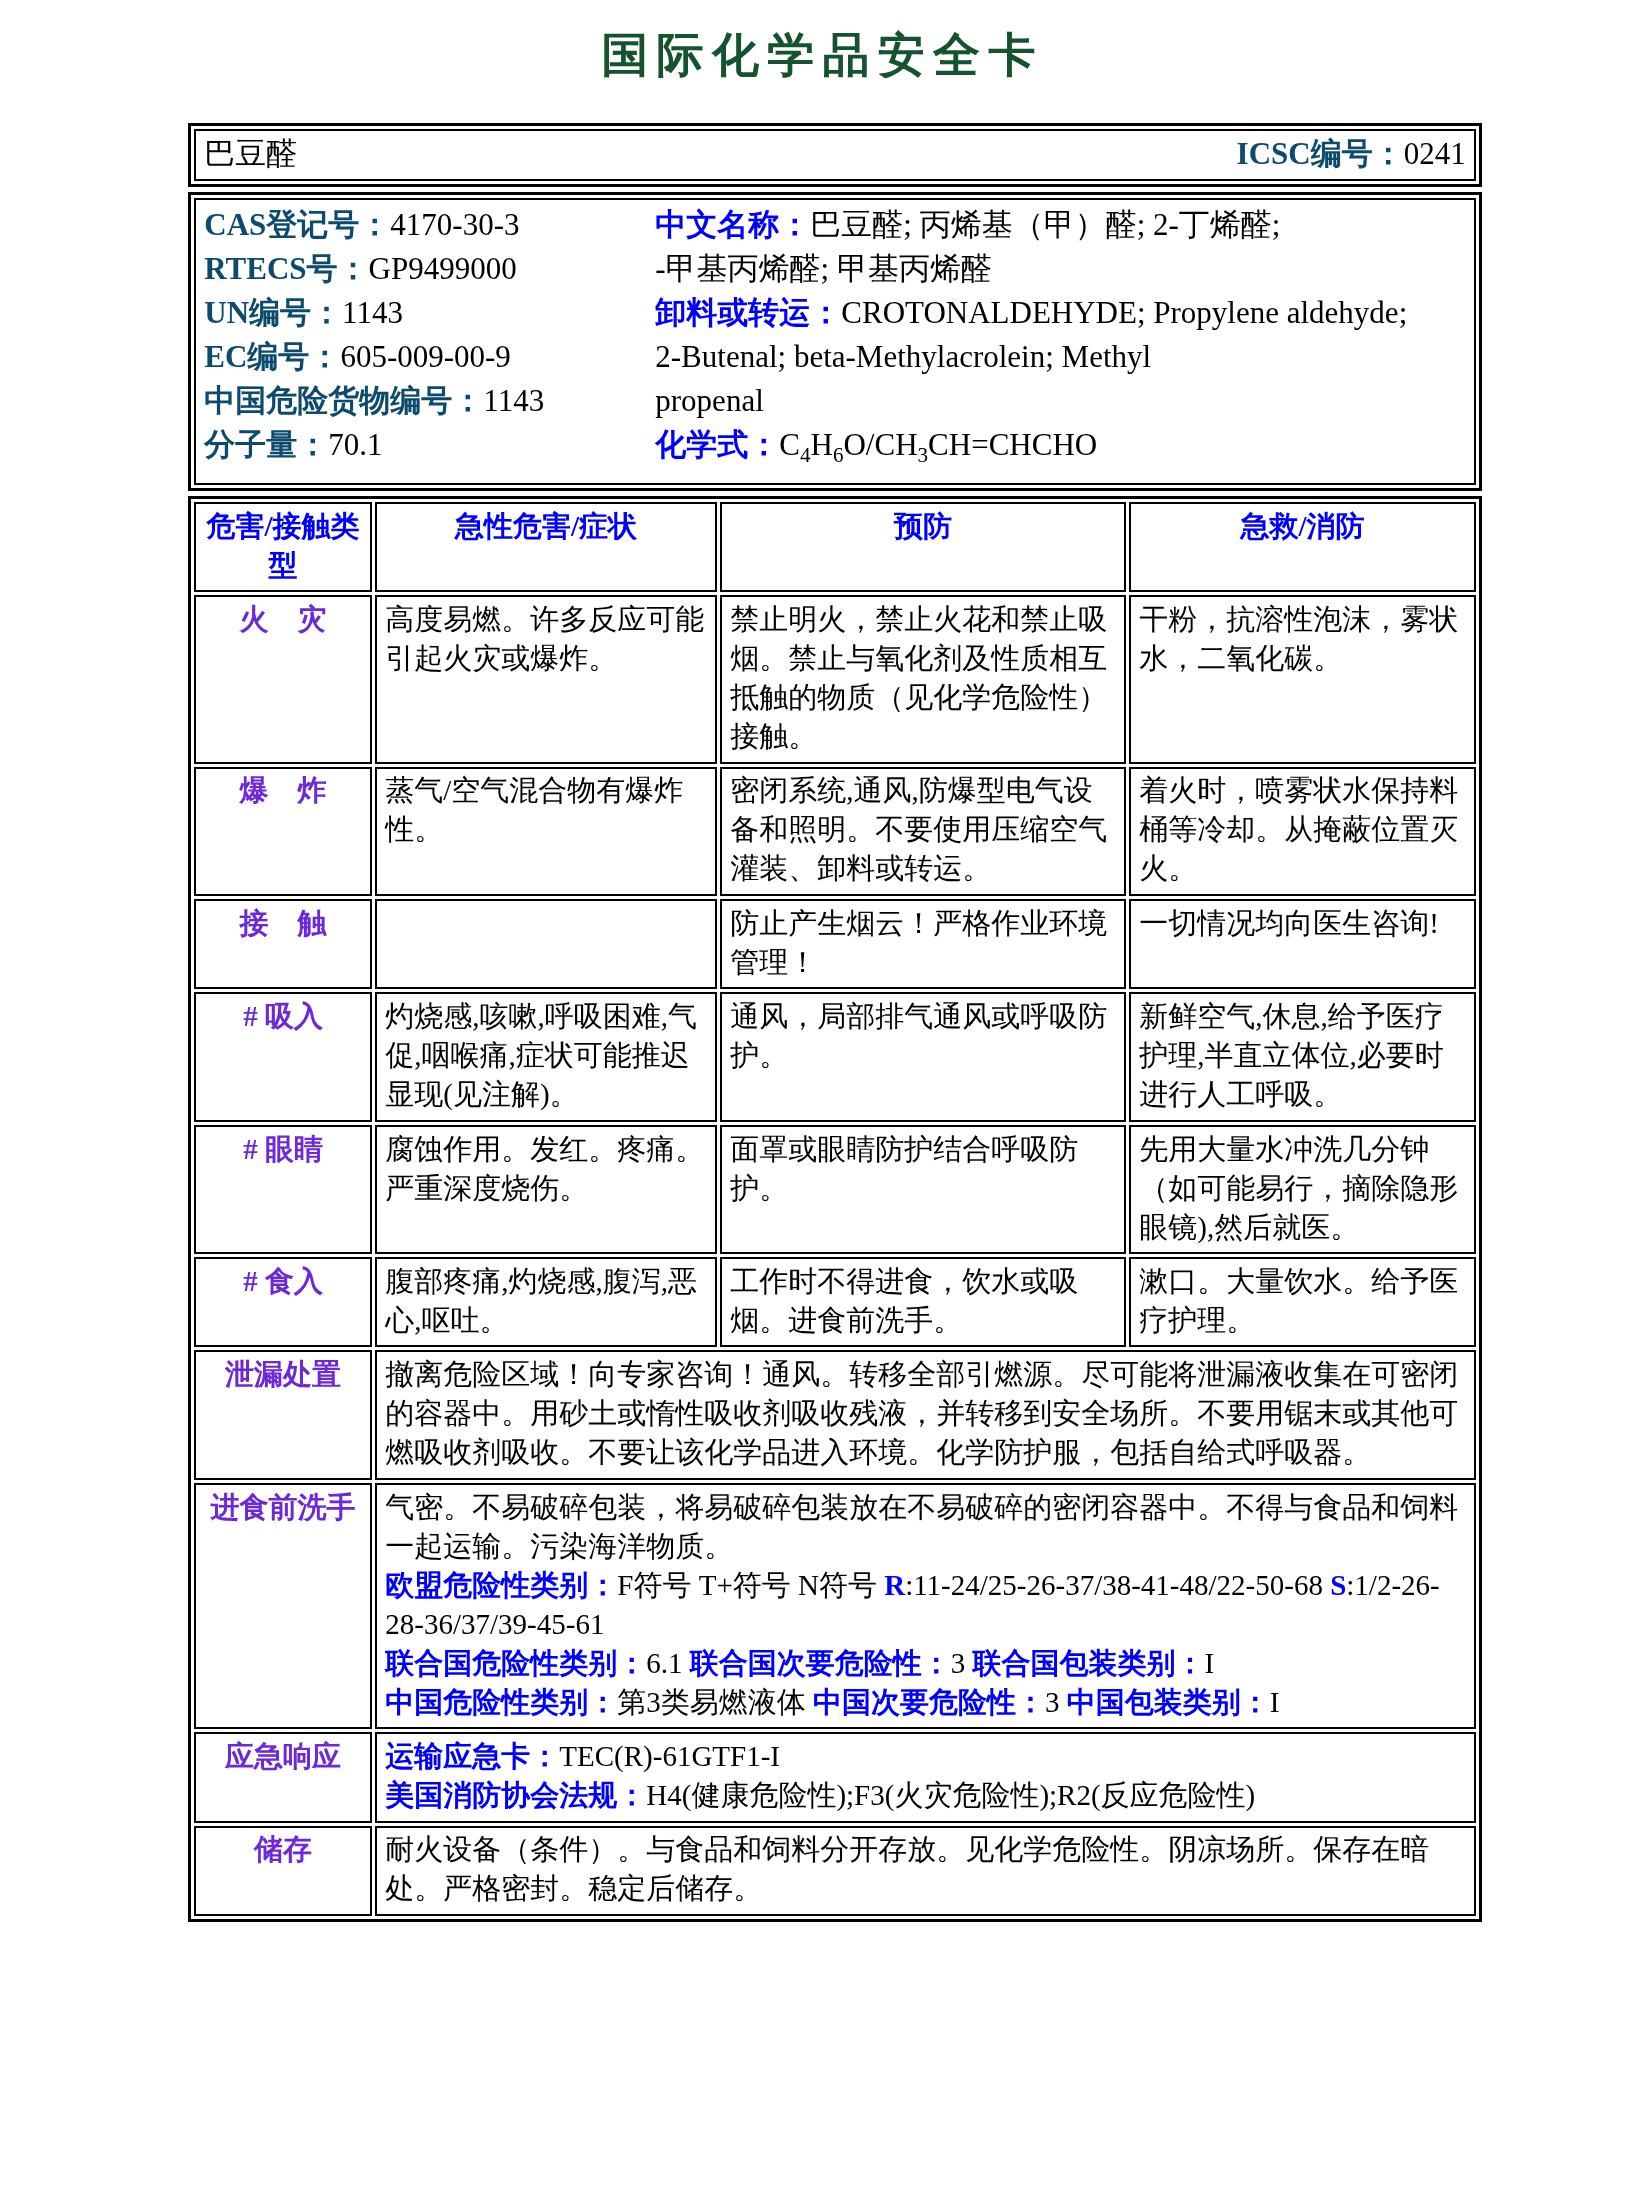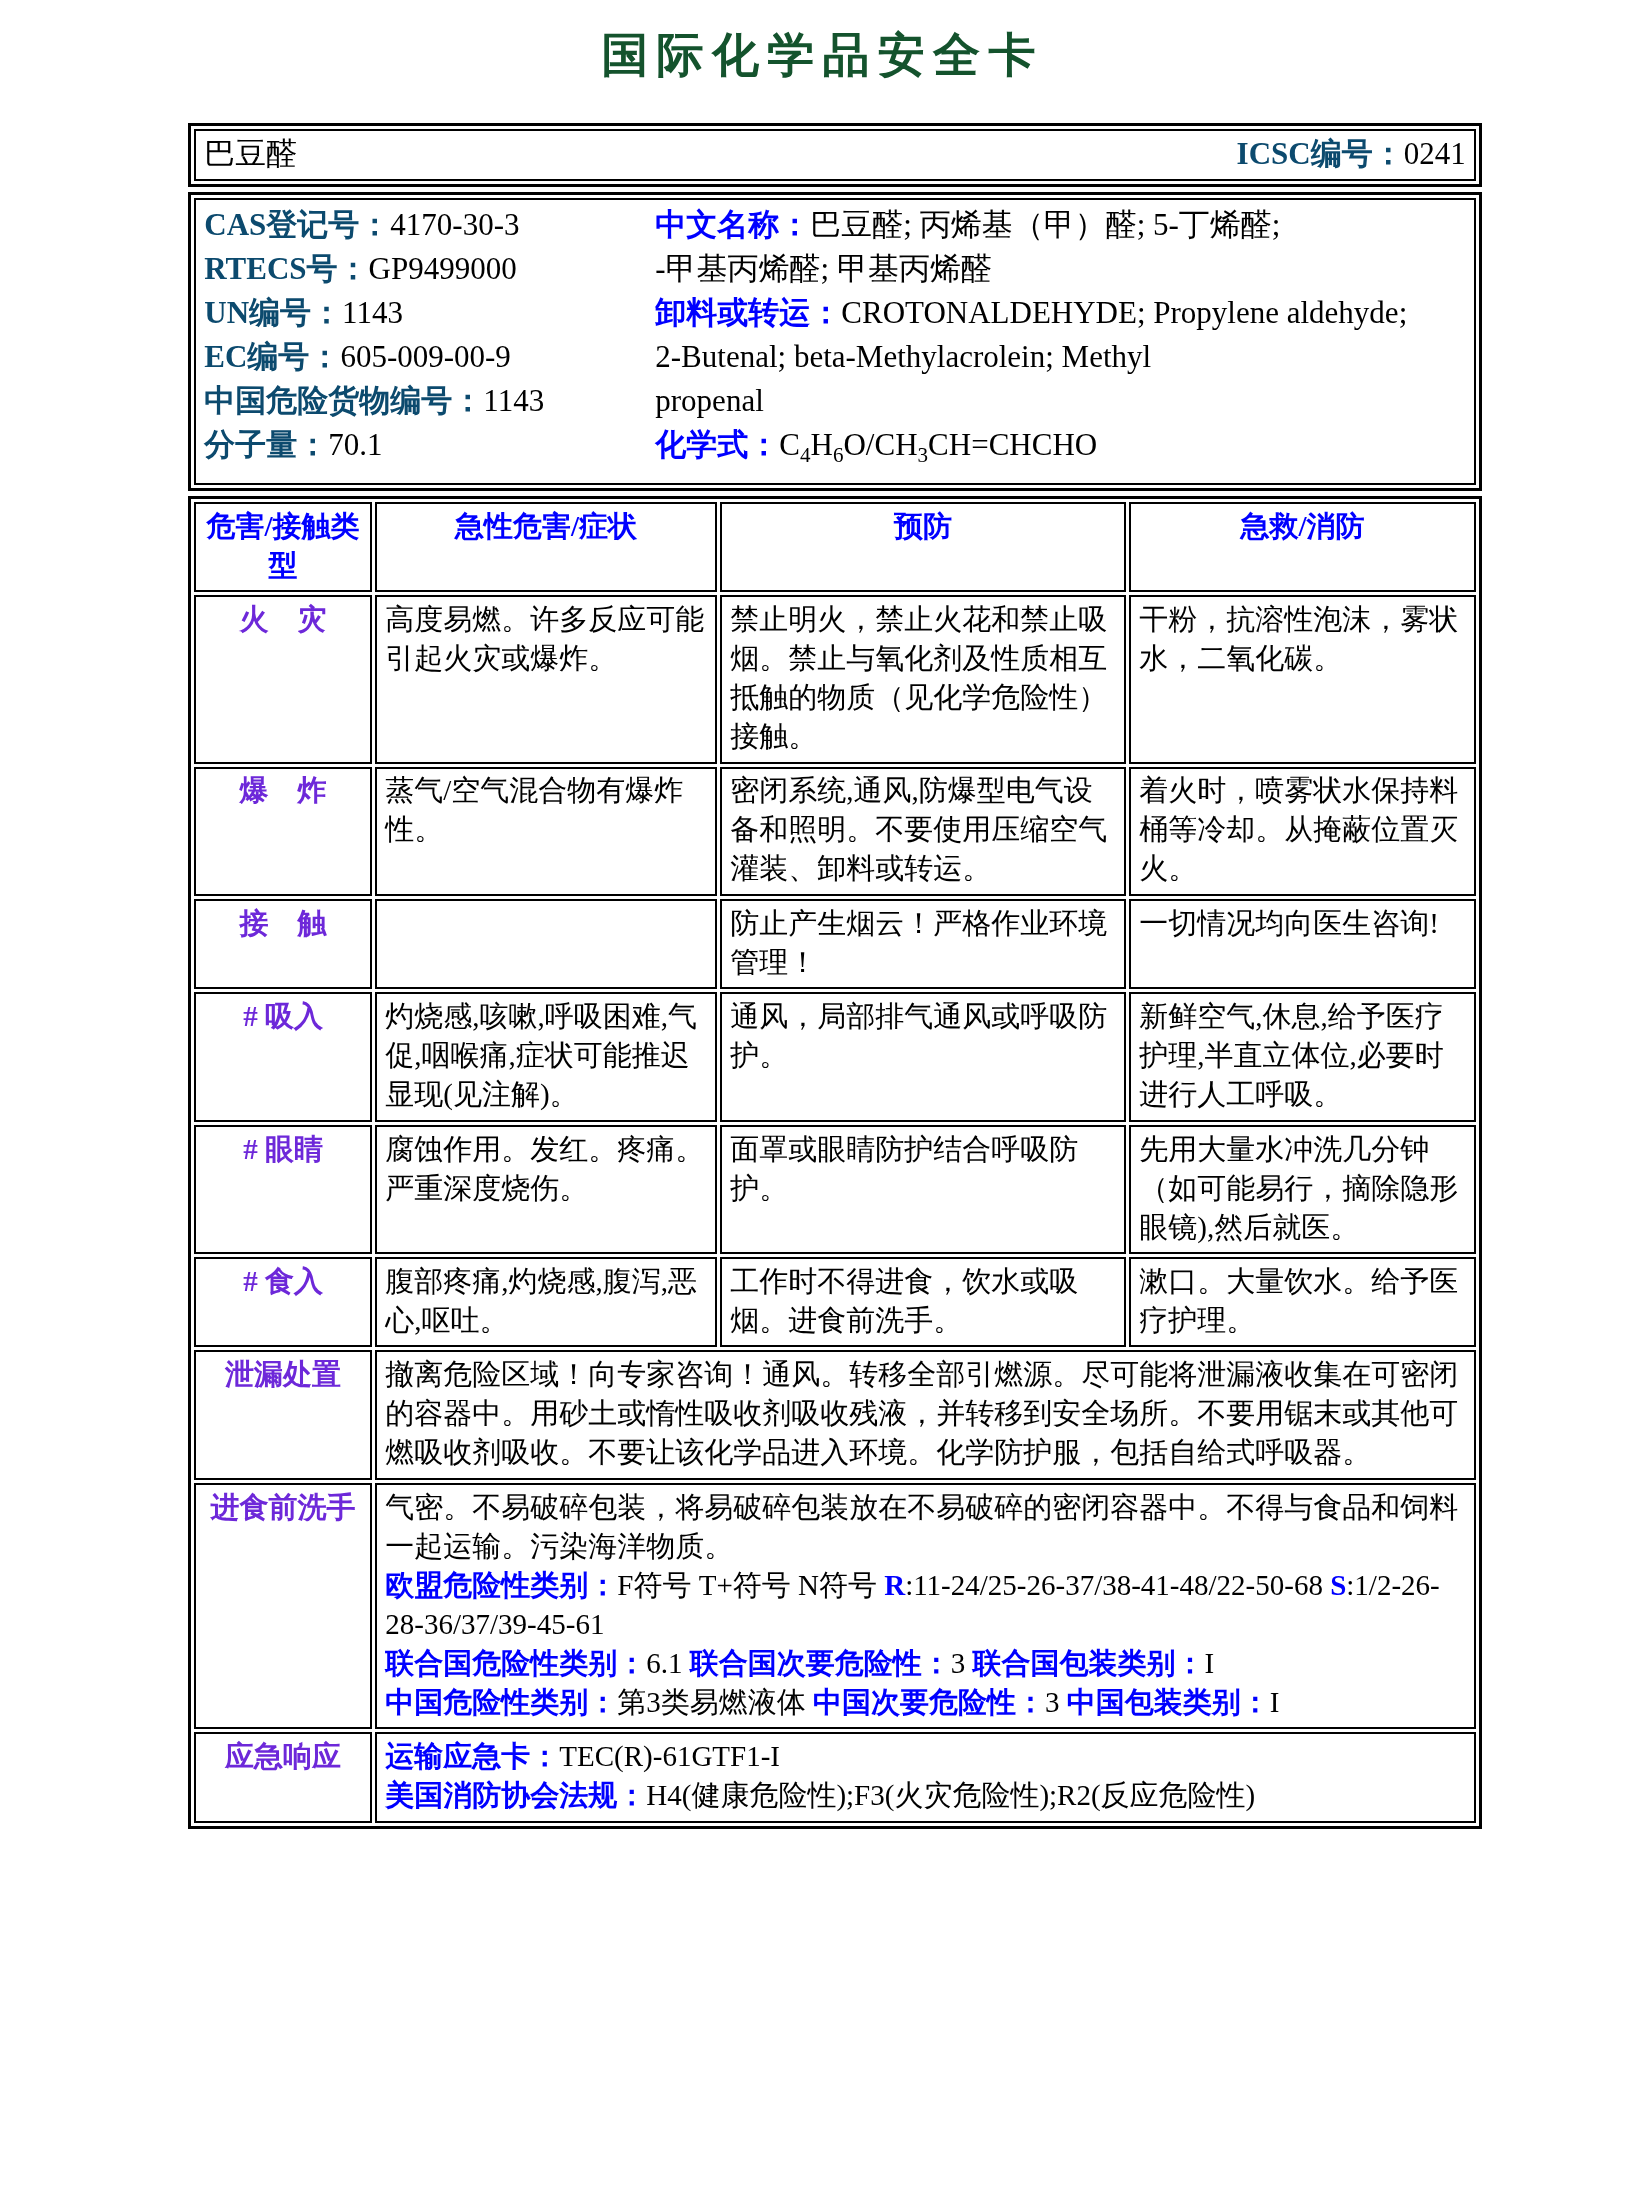--- a/index.html
+++ b/index.html
@@ -105,21 +105,21 @@
           <div class="info-flex">
             <div class="id-col">
               <div class="info-line"><span class="blue">CAS登记号：</span><span>4170-30-3</span></div>
               <div class="info-line"><span class="blue">RTECS号：</span><span>GP9499000</span></div>
               <div class="info-line"><span class="blue">UN编号：</span><span>1143</span></div>
               <div class="info-line"><span class="blue">EC编号：</span><span>605-009-00-9</span></div>
               <div class="info-line"><span class="blue">中国危险货物编号：</span><span>1143</span></div>
               <div class="info-line"><span class="blue">分子量：</span><span>70.1</span></div>
             </div>
             <div class="names-col">
-              <div class="info-line"><span class="seg-blue">中文名称：</span><span>巴豆醛; 丙烯基（甲）醛; 5-丁烯醛;</span><br><span> -甲基丙烯醛; 甲基丙烯醛</span></div>
+              <div class="info-line"><span class="seg-blue">中文名称：</span><span>巴豆醛; 丙烯基（甲）醛; 2-丁烯醛;</span><br><span> -甲基丙烯醛; 甲基丙烯醛</span></div>
               <div class="info-line"><span class="seg-blue">卸料或转运：</span><span>CROTONALDEHYDE; Propylene aldehyde;</span><br><span>2-Butenal; beta-Methylacrolein; Methyl</span><br><span>propenal</span></div>
               <div class="info-line"><span class="seg-blue">化学式：</span><span>C</span><sub>4</sub><span>H</span><sub>6</sub><span>O/CH</span><sub>3</sub><span>CH=CHCHO</span></div>
             </div>
           </div>
         </td>
       </tr>
     </tbody>
       </table>
 
     <table class="box">
@@ -188,18 +188,22 @@
       <tr>
         <td class="row-label">进食前洗手</td>
         <td class="cell" colspan="3"><span>气密。不易破碎包装，将易破碎包装放在不易破碎的密闭容器中。不得与食品和饲料一起运输。污染海洋物质。</span><br><span class="seg-blue">欧盟危险性类别：</span><span>F符号 T+符号 N符号 </span><span class="seg-blue">R</span><span>:11-24/25-26-37/38-41-48/22-50-68 </span><span class="seg-blue">S</span><span>:1/2-26-28-36/37/39-45-61</span><br><span class="seg-blue">联合国危险性类别：</span><span>6.1 </span><span class="seg-blue">联合国次要危险性：</span><span>3 </span><span class="seg-blue">联合国包装类别：</span><span>I</span><br><span class="seg-blue">中国危险性类别：</span><span>第3类易燃液体 </span><span class="seg-blue">中国次要危险性：</span><span>3 </span><span class="seg-blue">中国包装类别：</span><span>I</span></td>
       </tr>
 
       <tr>
         <td class="row-label">应急响应</td>
         <td class="cell" colspan="3"><span class="seg-blue">运输应急卡：</span><span>TEC(R)-61GTF1-I</span><br><span class="seg-blue">美国消防协会法规：</span><span>H4(健康危险性);F3(火灾危险性);R2(反应危险性)</span></td>
       </tr>
 
+      <tr>
+        <td class="row-label">储存</td>
+        <td class="cell" colspan="3"><span>耐火设备（条件）。与食品和饲料分开存放。见化学危险性。阴凉场所。保存在暗处。严格密封。稳定后储存。</span></td>
+      </tr>
     </tbody>
       </table>
 
   </div>
 </div>
 
 
 </body></html>

